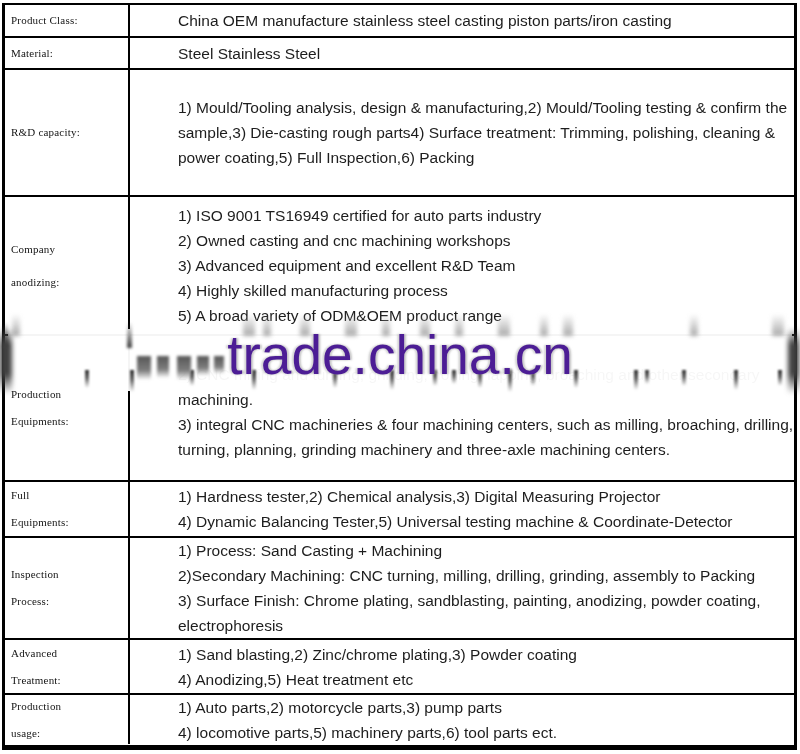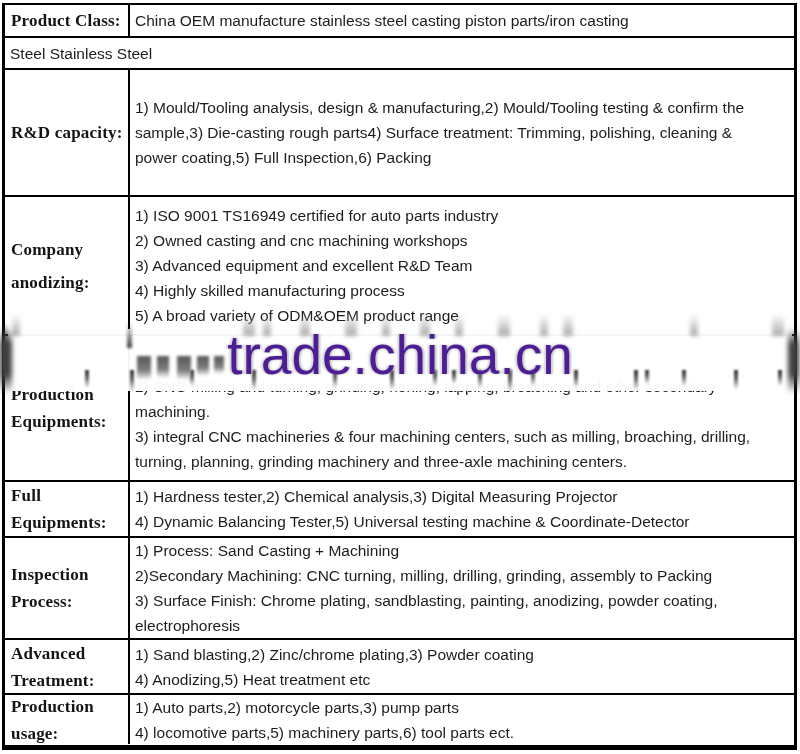--- a/index.html
+++ b/index.html
@@ -10,28 +10,28 @@
     position:absolute;left:2px;top:3px;width:795px;height:747px;
     box-sizing:border-box;background:#fff;
     border:solid #000;border-width:2px 3px 5px 3px;
   }
   .row{display:flex;box-sizing:border-box;border-bottom:2px solid #000;}
   .row:last-child{border-bottom:none;}
   .cell{box-sizing:border-box;display:flex;flex-direction:column;justify-content:center;overflow:hidden;}
   .label{
     width:125px;flex:0 0 125px;border-right:2px solid #000;
     padding-left:6px;font-family:"Liberation Serif","DejaVu Serif",serif;
-    font-weight:bold;font-size:17px;line-height:27px;color:#141414;
+    font-weight:normal;font-size:11px;line-height:27px;color:#141414;
     letter-spacing:0.2px;
   }
   .label.spread{line-height:33px;}
   .value{
-    flex:1;padding-left:5px;font-size:15.5px;line-height:25px;color:#1d1d1d;
+    flex:1;padding-left:5px;font-size:15.5px;line-height:25px;color:#1d1d1d;margin-left:43px;
   }
-  .value.bottom{justify-content:flex-end;padding-bottom:6px;}
+  .value.bottom{justify-content:flex-end;padding-bottom:18px;}
   .vline,.lline{white-space:nowrap;}
   
   .wm-band{position:absolute;left:0;top:0;width:800px;height:754px;pointer-events:none;}
   .wm-wash{
     position:absolute;left:8px;top:329px;width:784px;height:62px;
     background:rgba(255,255,255,0.96);
   }
   .wm-text{
     position:absolute;left:0;top:325px;width:800px;text-align:center;
     font-size:55px;line-height:60px;font-weight:400;color:#4c1d95;
@@ -54,20 +54,23 @@
 <div class="spec-table" id="spec-table">
     <div class="row" style="height: 33px;">
       <div class="cell label">
         <div class="lline">Product Class:</div>
       </div>
       <div class="cell value">
         <div class="vline">China OEM manufacture stainless steel casting piston parts/iron casting</div>
       </div>
     </div>
     <div class="row" style="height: 32px;">
+      <div class="cell label">
+        <div class="lline">Material:</div>
+      </div>
       <div class="cell value">
         <div class="vline">Steel Stainless Steel</div>
       </div>
     </div>
     <div class="row" style="height: 127px;">
       <div class="cell label">
         <div class="lline">R&amp;D capacity:</div>
       </div>
       <div class="cell value">
         <div class="vline">1) Mould/Tooling analysis, design &amp; manufacturing,2) Mould/Tooling testing &amp; confirm the</div>

